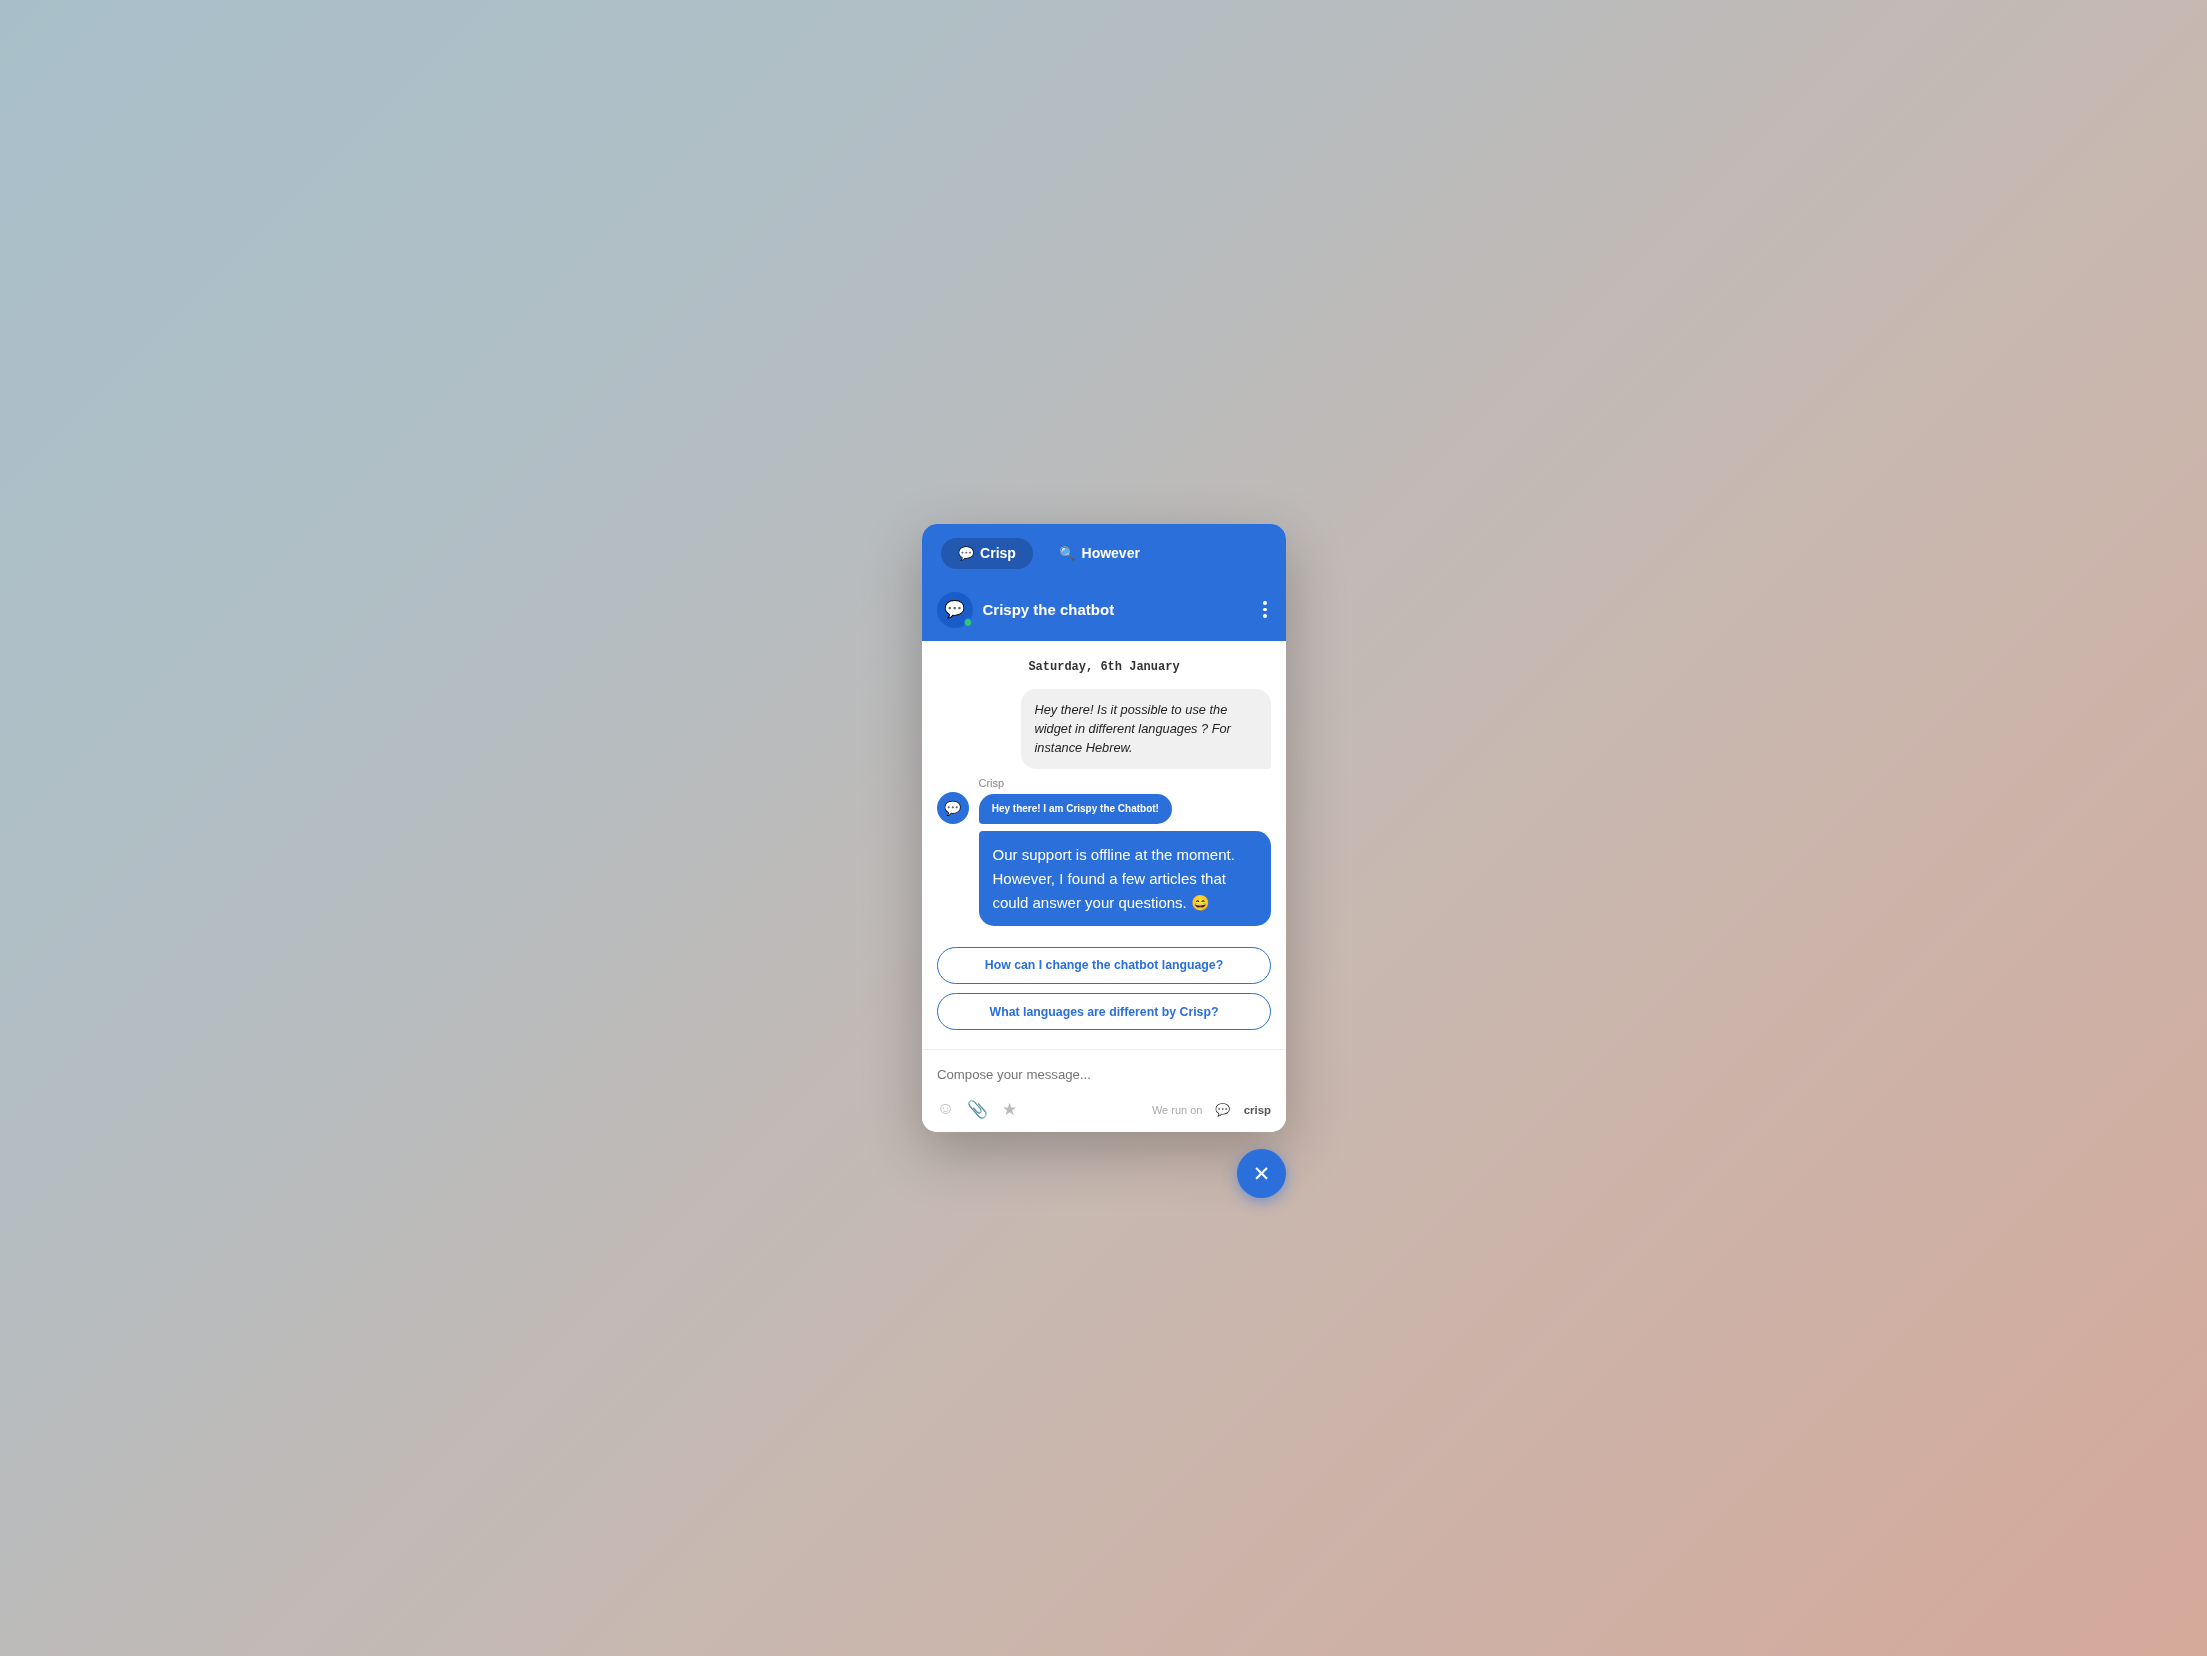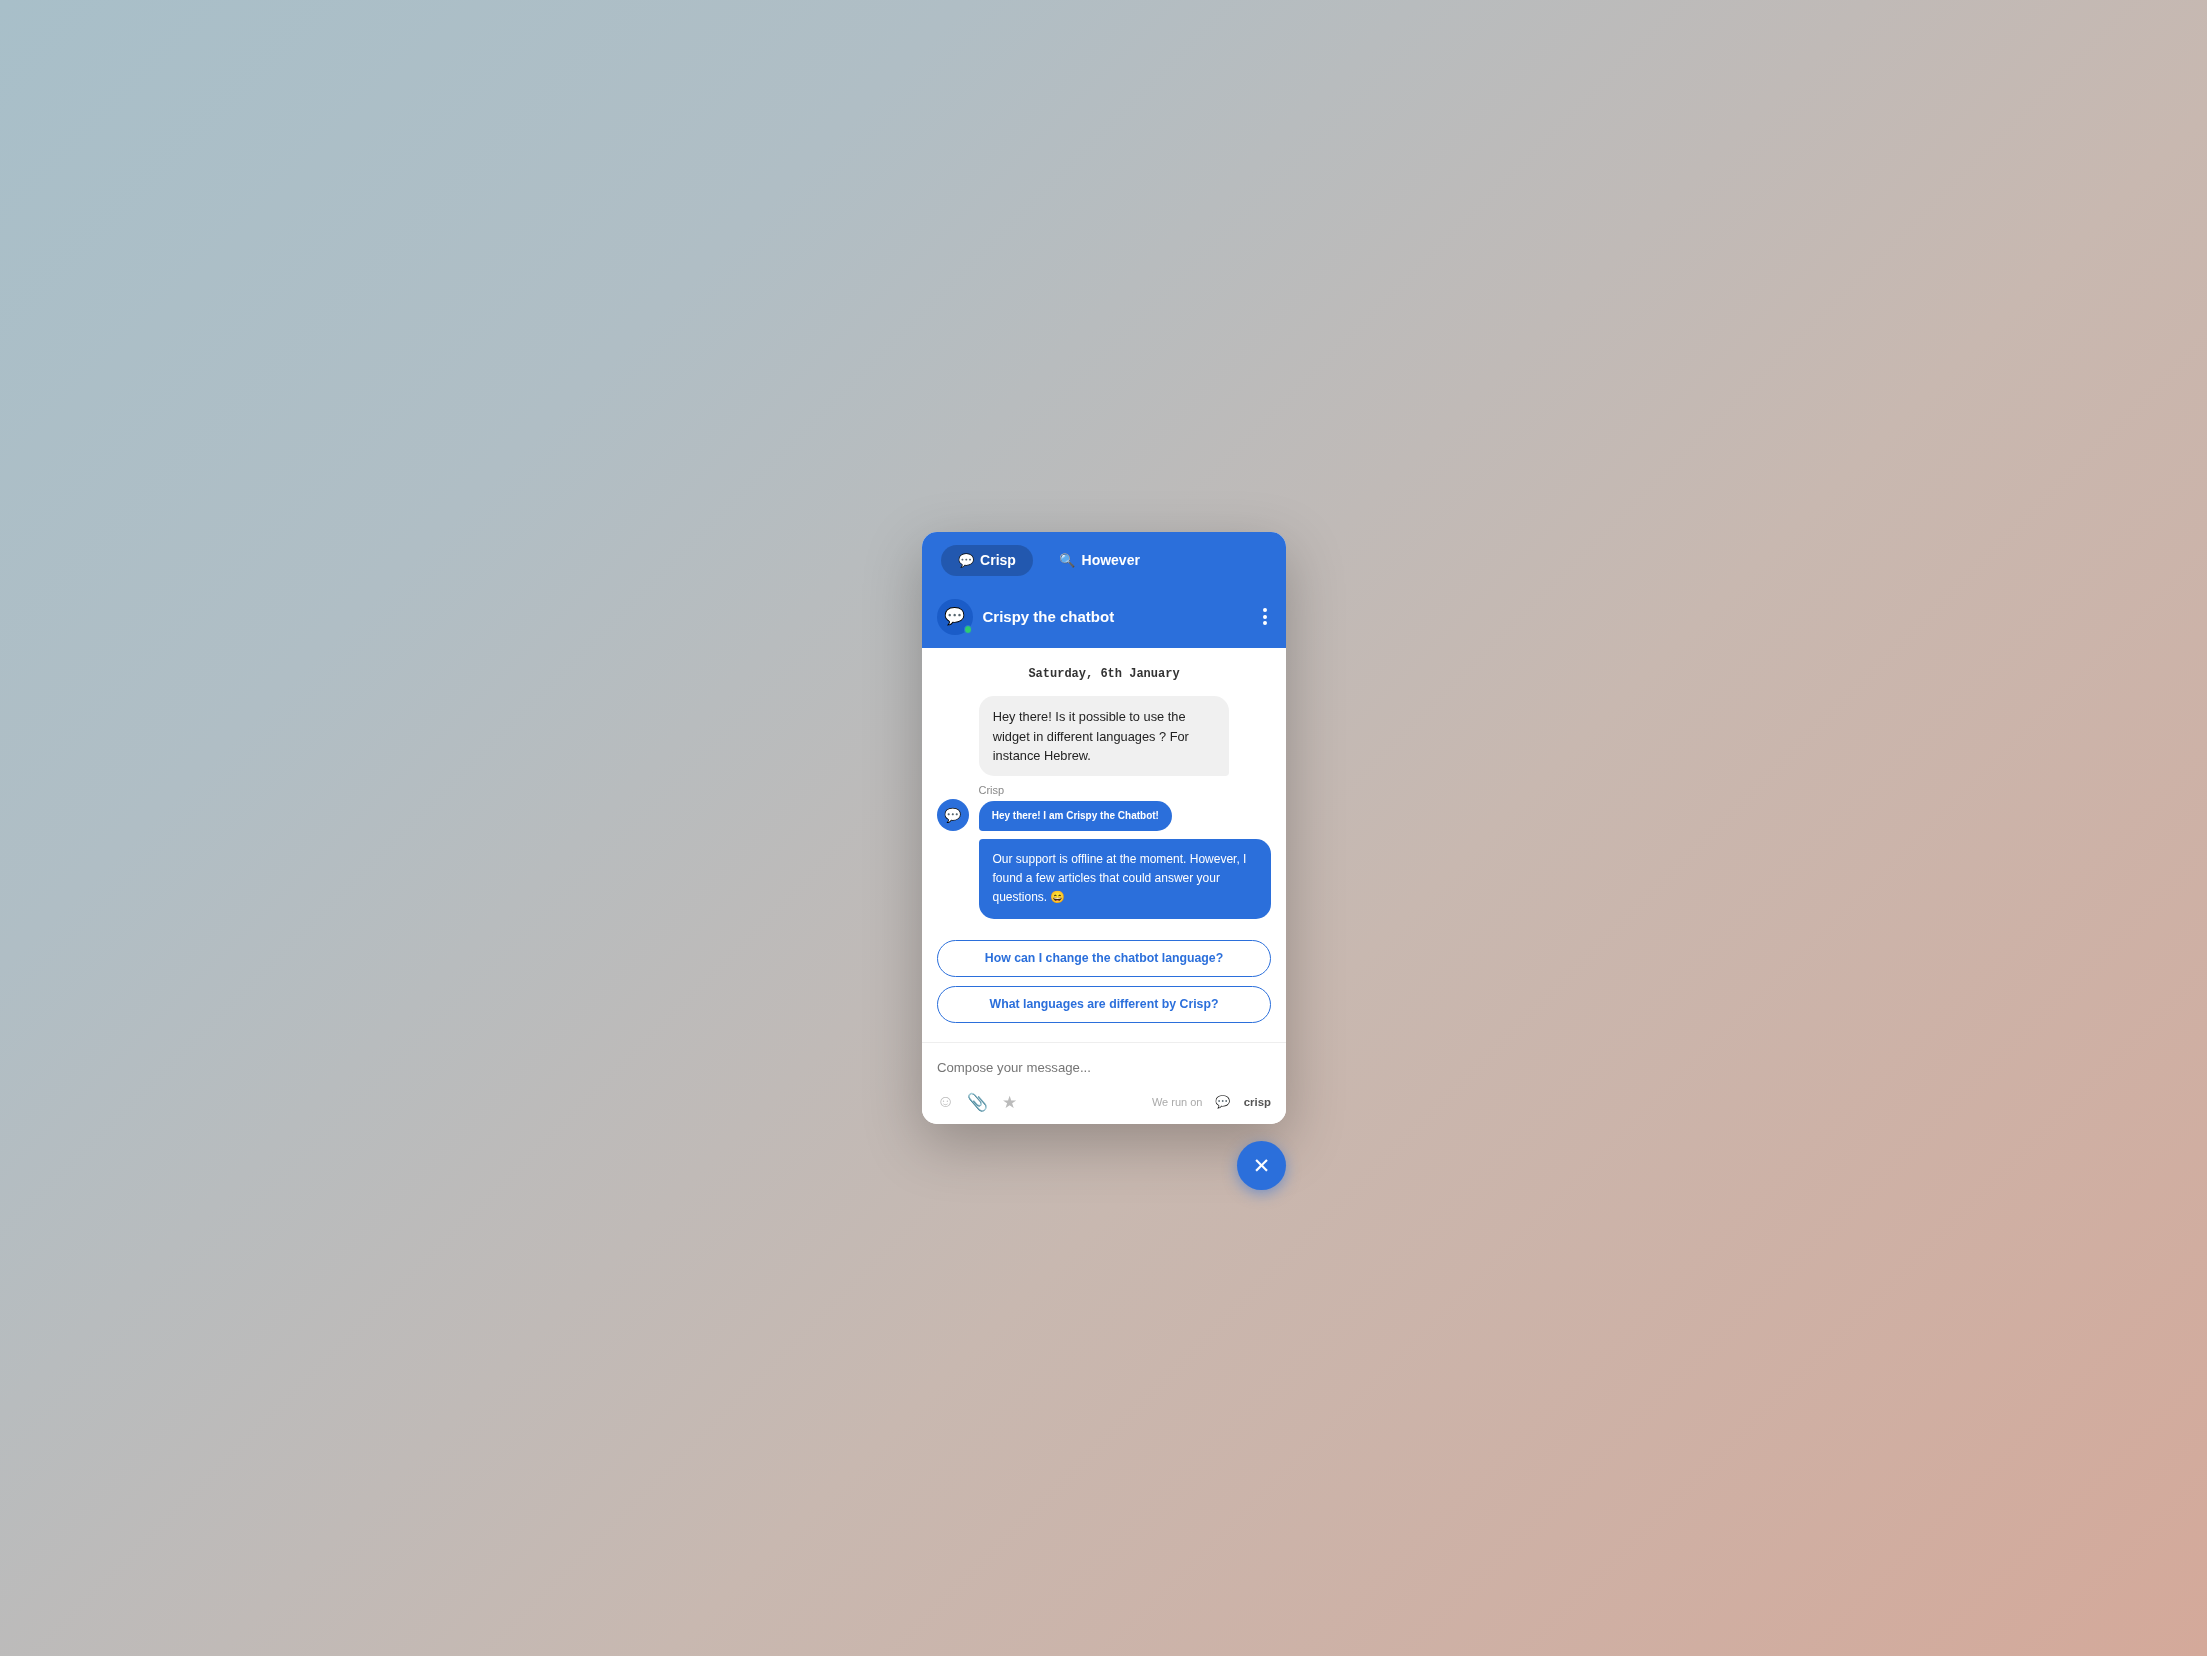--- a/index.html
+++ b/index.html
@@ -128,22 +128,23 @@
       font-size: 12px;
       font-weight: 700;
       color: #333;
       margin-bottom: 15px;
       font-family: Liberation Mono, monospace;
     }
 
     
     .msg-user {
       display: flex;
-      justify-content: center;
+      justify-content: flex-end;
       margin-bottom: 8px;
+      font-style: italic;
     }
 
     .bubble-user {
       background: #f0f0f0;
       border-radius: 15px 15px 3.8px 15px;
       padding: 11.4px 14px;
       max-width: 75%;
       font-size: 12.8px;
       color: #222;
       line-height: 1.5;
@@ -194,21 +195,21 @@
       font-size: 10px;
       margin-bottom: 7.6px;
       font-weight: 700;
     }
 
     .bubble-bot-large {
       background: #2b6fdb;
       color: #fff;
       border-radius: 3.8px 15px 15px 15px;
       padding: 11.4px 14px;
-      font-size: 12px;
+      font-size: 15px;
       line-height: 1.6;
       margin-bottom: 11.4px;
     }
 
     
     .suggestion-btn {
       display: block;
       width: 100%;
       background: #fff;
       border: 1.9px solid #2b6fdb;

